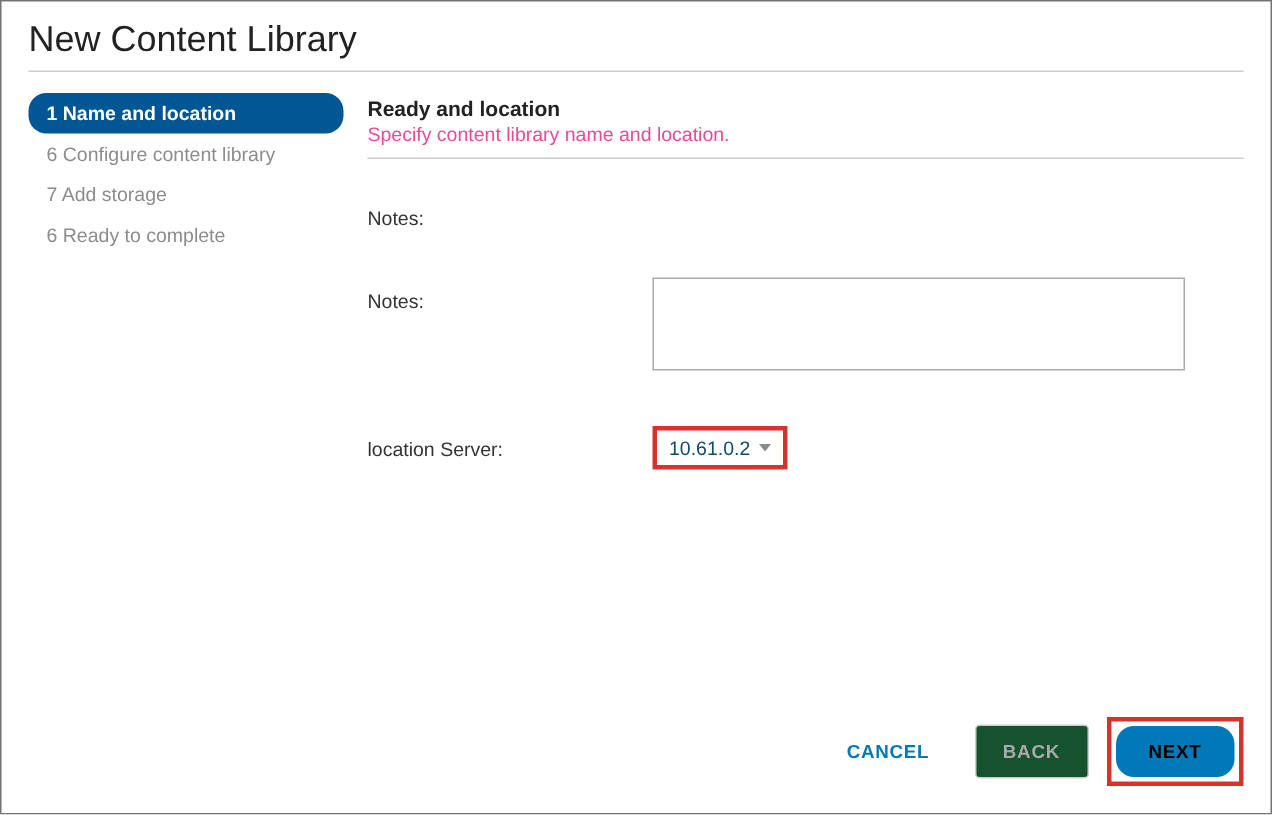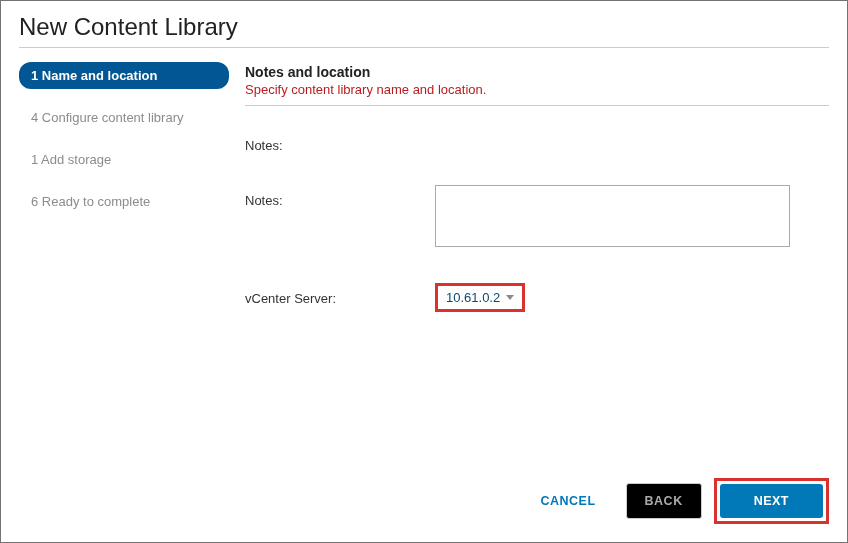--- a/index.html
+++ b/index.html
@@ -37,21 +37,21 @@
     min-height: 0;
   }
   .steps {
     width: 210px;
     flex-shrink: 0;
     padding-top: 4px;
   }
   .step {
     font-size: 13px;
     padding: 6px 12px;
-    margin-bottom: 15px;
+    margin-bottom: 0;
     border-radius: 12px;
     color: #8c8c8c;
     cursor: default;
     white-space: nowrap;
   }
   .step.active {
     background: #025694;
     color: #fff;
     font-weight: 600;
   }
@@ -61,21 +61,21 @@
     padding-top: 6px;
   }
   .section-title {
     font-size: 14px;
     font-weight: 700;
     color: #222;
     margin-bottom: 2px;
   }
   .section-sub {
     font-size: 13px;
-    color: #b91c1c;
+    color: #ec4899;
     margin-bottom: 8px;
   }
   .section-hr {
     border: none;
     border-top: 1px solid #ccc;
     margin: 0 0 24px 0;
   }
   .form-row {
     display: flex;
     align-items: flex-start;
@@ -166,68 +166,69 @@
     background: none;
     font-family: inherit;
     text-align: right;
   }
   .btn-cancel {
     color: #0179b8;
   }
   .btn-back {
     color: #aaa;
     border: 1px solid #ccc;
-    background: #000000;
+    background: #14532d;
     cursor: default;
   }
   .btn-next-wrap {
     border: 3px solid #d9322e;
     padding: 3px;
   }
   .btn-next {
     background: #0179b8;
-    color: #ffffff;
-    padding: 10px 34px;
+    color: #000000;
+    padding: 10px 22px;
+    border-radius: 12px;
   }
 </style>
 </head>
 <body>
 
 <div class="dialog">
 
   <div class="dialog-title">New Content Library</div>
   <hr class="hr">
 
   <div class="body">
 
     <div class="steps">
       <div class="step active">1 Name and location</div>
-      <div class="step">4 Configure content library</div>
-      <div class="step">1 Add storage</div>
+      <div class="step">6 Configure content library</div>
+      <div class="step">7 Add storage</div>
       <div class="step">6 Ready to complete</div>
     </div>
 
     <div class="main">
-      <div class="section-title">Notes and location</div>
+      <div class="section-title">Ready and location</div>
       <div class="section-sub">Specify content library name and location.</div>
       <hr class="section-hr">
 
       <div class="form-row">
         <div class="form-label">Notes:</div>
       </div>
 
       <div class="form-row">
         <div class="form-label">Notes:</div>
         <div class="form-control">
           <textarea class="notes-area" style=""></textarea>
         </div>
       </div>
 
       <div class="form-row">
-        <div class="form-label">vCenter Server:</div>
+        <div class="form-label">location Server:</div>
         <div class="form-control">
           <div class="select-wrap">
             <span class="select-value">10.61.0.2</span>
             <span class="chevron"></span>
           </div>
         </div>
       </div>
 
     </div>
   </div>

